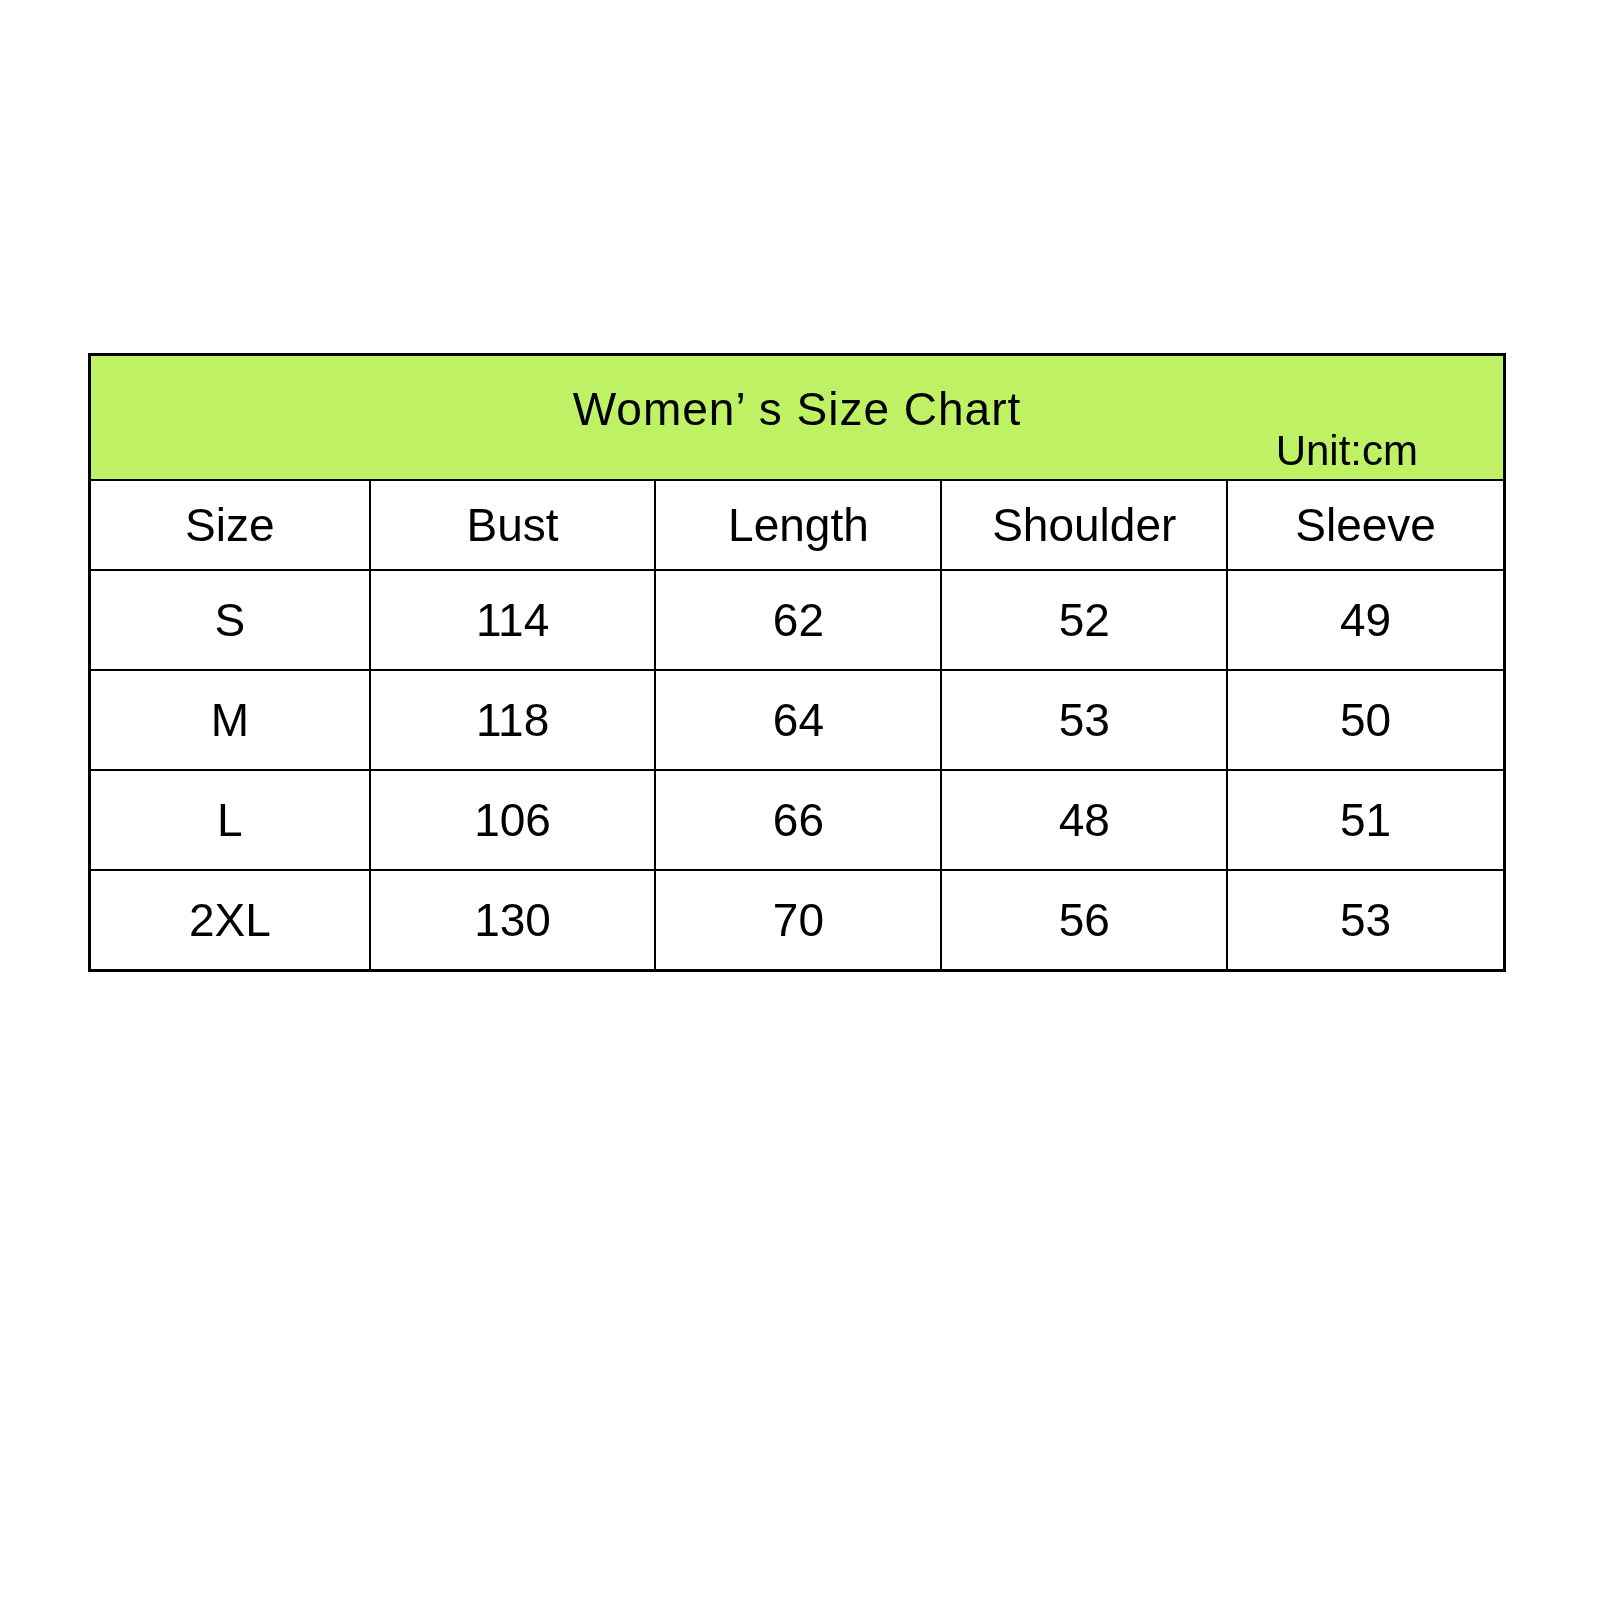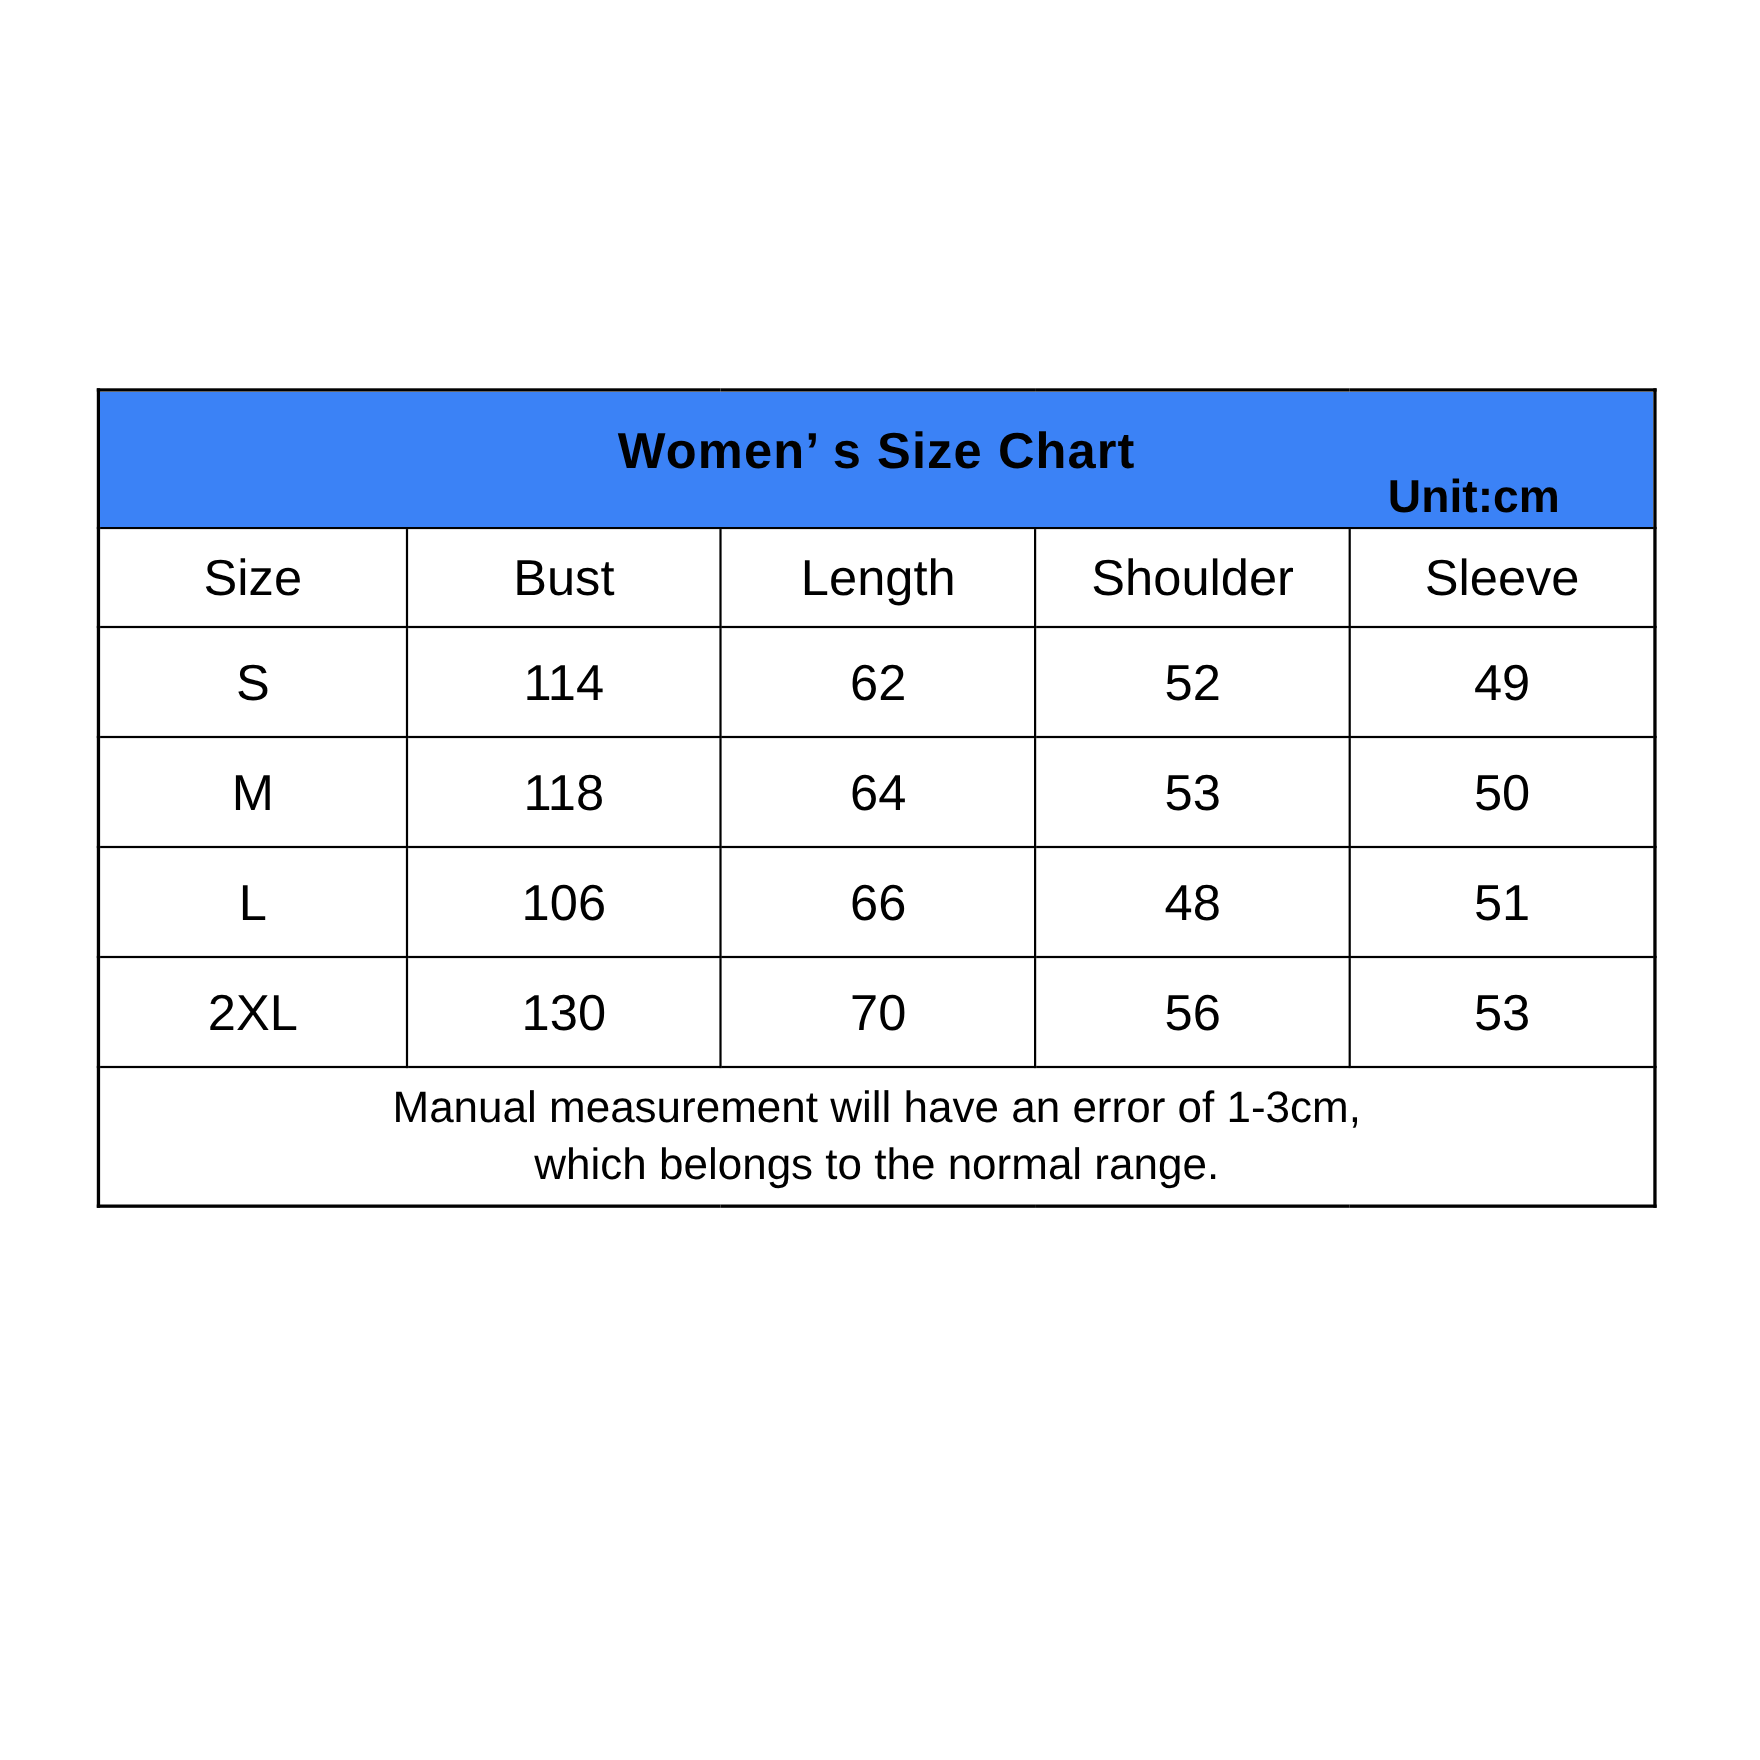--- a/index.html
+++ b/index.html
@@ -30,23 +30,22 @@
   }
   table.size-chart td {
     border: 2px solid #000000;
     text-align: center;
     vertical-align: middle;
     font-size: 46px;
     padding: 0;
   }
   td.band {
     height: 123px;
-    background: #3b82f6;
+    background: #bef264;
     position: relative;
-    font-weight: bold;
   }
   .band-inner {
     position: relative;
     width: 100%;
     height: 123px;
   }
   .chart-title {
     position: absolute;
     left: 0;
     right: 0;
@@ -132,22 +131,16 @@
           <td>48</td>
           <td>51</td>
         </tr>
         <tr class="data-row">
           <td>2XL</td>
           <td>130</td>
           <td>70</td>
           <td>56</td>
           <td>53</td>
         </tr>
-        <tr>
-          <td class="footnote-cell" colspan="5">
-            <div class="footnote-line">Manual measurement will have an error of 1-3cm,</div>
-            <div class="footnote-line">which belongs to the normal range.</div>
-          </td>
-        </tr>
       </tbody>
     </table>
   </div>
 </div>
 
 </body></html>

